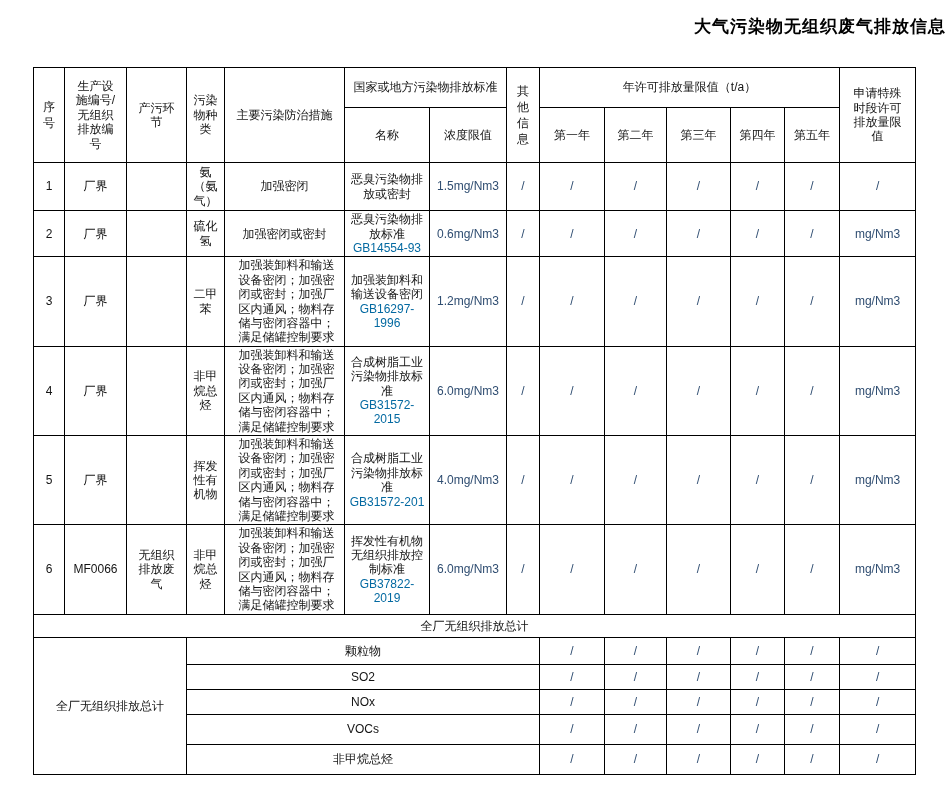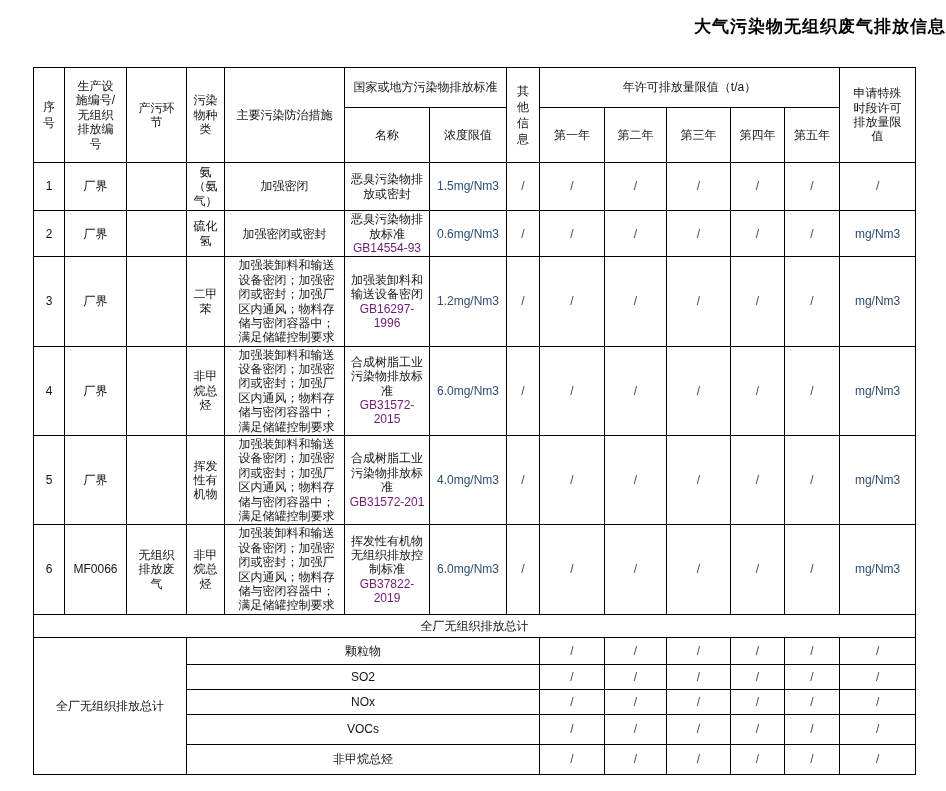--- a/index.html
+++ b/index.html
@@ -37,21 +37,21 @@
     overflow: hidden;
   }
   th { font-weight: normal; }
   
   .w1 { display:inline-block; width:14px; line-height:1.35; }
   .w3 { display:inline-block; width:42px; }
   .w4 { display:inline-block; width:52px;text-align:center; }
   .meas { display:inline-block; width:100px; text-align:right; }
   .std-code { display:block; }
   .v    { color:#2f4d71; }   
-  .code { color:#701a75; }   
+  .code { color:#0369a1; }   
   .cell-pollutant { padding:2px 1px; }
 </style>
 </head>
 <body>
 
 <div class="title">大气污染物无组织废气排放信息</div>
 
 <table class="main">
   <colgroup>
     <col style="width:31px">

